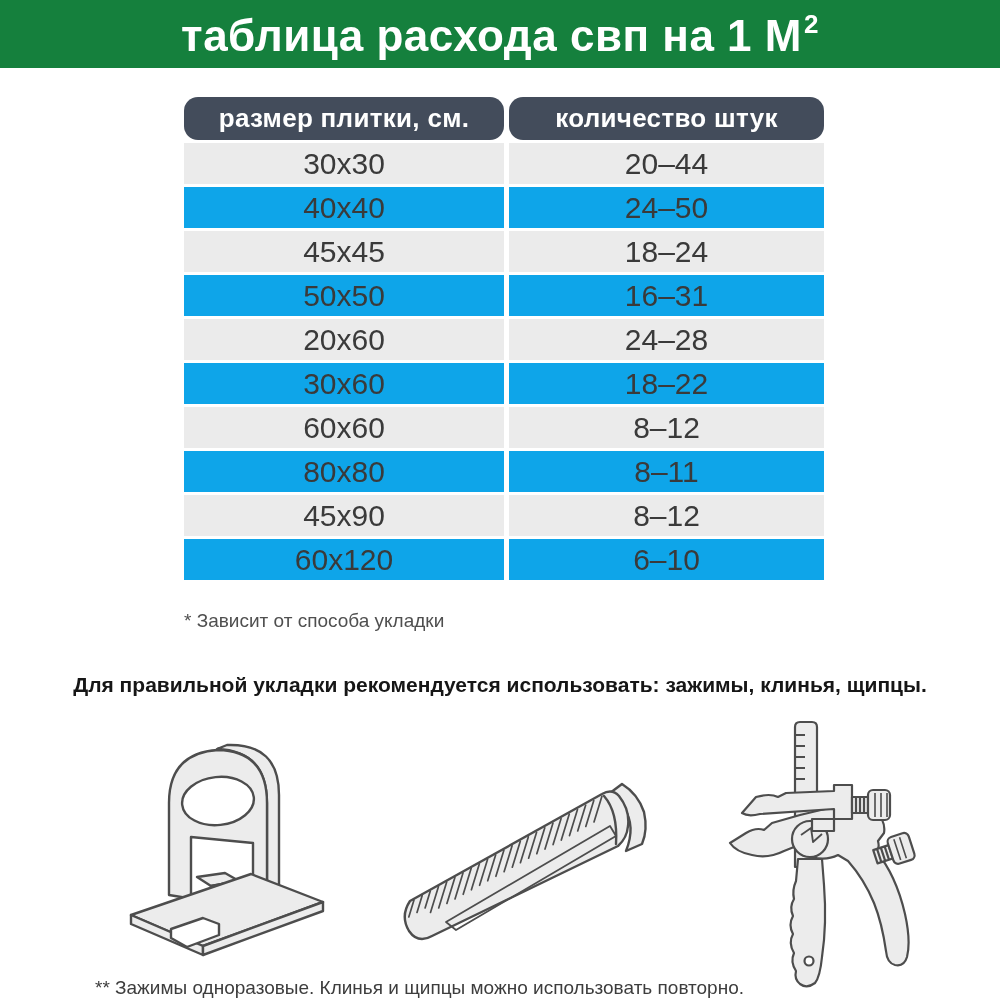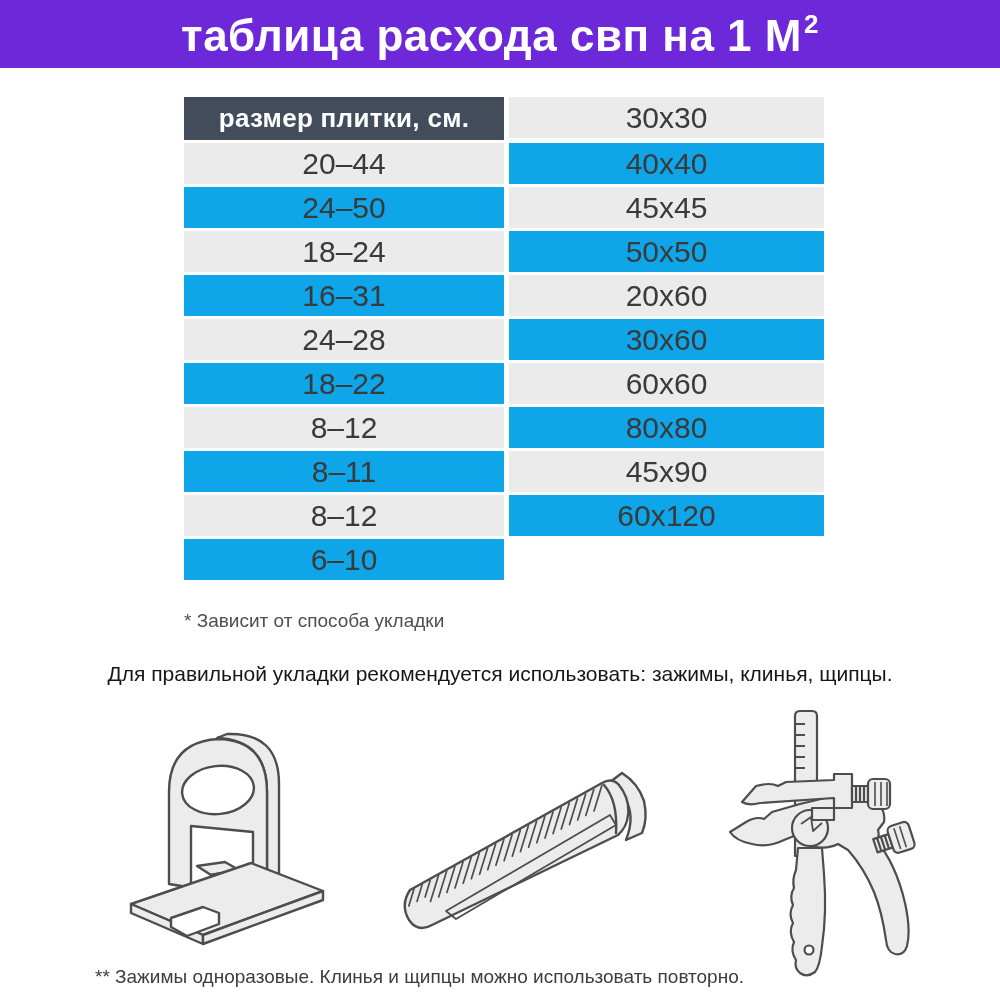--- a/index.html
+++ b/index.html
@@ -3,68 +3,70 @@
 <meta charset="utf-8">
 <style>
   * { box-sizing: border-box; }
   html,body { margin:0; padding:0; }
   body {
     width:1000px; height:1000px; overflow:hidden;
     background:#ffffff;
     font-family:"Liberation Sans","DejaVu Sans",sans-serif;
   }
   .banner {
-    width:1000px; height:68px; background:#6d28d9;
+    width:1000px; height:68px; background:#15803d;
     display:flex; align-items:center; justify-content:center;
   }
   .banner-title {
     color:#ffffff; font-weight:bold; font-size:44px; letter-spacing:0.5px;
     line-height:1;
   }
   .banner-title sup { font-size:26px; vertical-align:18px; margin-left:2px; }
 
   .table-wrap { width:640px; margin:29px 0 0 184px; }
   .grid {
     display:grid; grid-template-columns:320px 315px;
     column-gap:5px; row-gap:3px;
   }
   .th {
     background:#434c5b; color:#ffffff; font-weight:bold; font-size:26px;
     height:43px; display:flex; align-items:center; justify-content:center;
     letter-spacing:0.3px;
+    border-radius:14px;
   }
   .td {
     height:41px; display:flex; align-items:center; justify-content:center;
     font-size:30px; color:#3a3a3a;
   }
   .row-odd  { background:#ebebeb; }
   .row-even { background:#0ea5e9; }
 
   .fn1 { margin:30px 0 0 184px; font-size:19px; color:#4f4f4f; }
   .rec {
-    margin-top:30px; text-align:center;
-    font-size:21px; font-weight:normal; color:#161616;
+    margin-top:41px; text-align:center;
+    font-size:21px; font-weight:bold; color:#161616;
   }
   .tools { position:relative; height:260px; margin-top:14px; }
   .tool { position:absolute; }
   .tool-clip   { left:105px; top:12px; }
   .tool-wedge  { left:378px; top:43px; }
   .tool-pliers { left:700px; top:-2px; }
   .fn2 { margin:6px 0 12px 95px; font-size:19px; color:#3d3d3d; position:relative; }
 </style>
 </head>
 <body>
 
 <div class="banner">
   <div class="banner-title"><span>таблица расхода свп на 1 М</span><sup>2</sup></div>
 </div>
 
 <div class="table-wrap">
   <div class="grid" id="consumption-table">
     <div class="th">размер плитки, см.</div>
+    <div class="th">количество штук</div>
   <div class="td row-odd">30x30</div>
       <div class="td row-odd">20–44</div>
       <div class="td row-even">40x40</div>
       <div class="td row-even">24–50</div>
       <div class="td row-odd">45x45</div>
       <div class="td row-odd">18–24</div>
       <div class="td row-even">50x50</div>
       <div class="td row-even">16–31</div>
       <div class="td row-odd">20x60</div>
       <div class="td row-odd">24–28</div>

